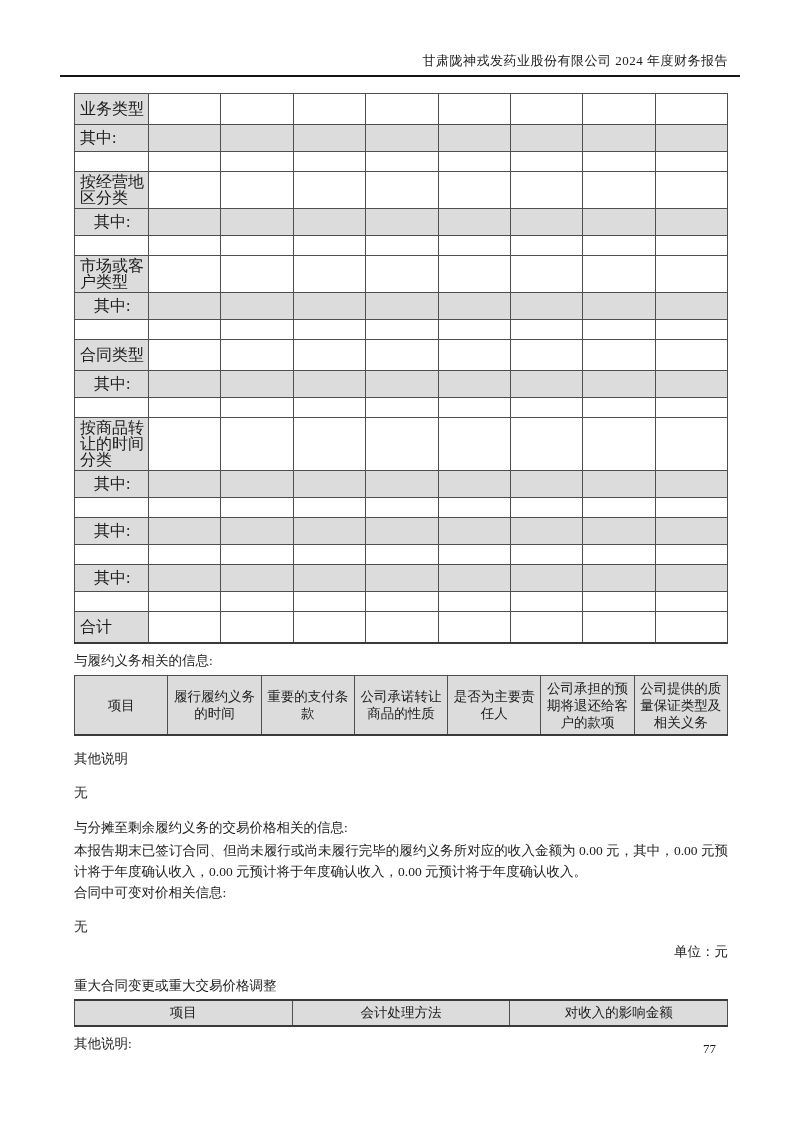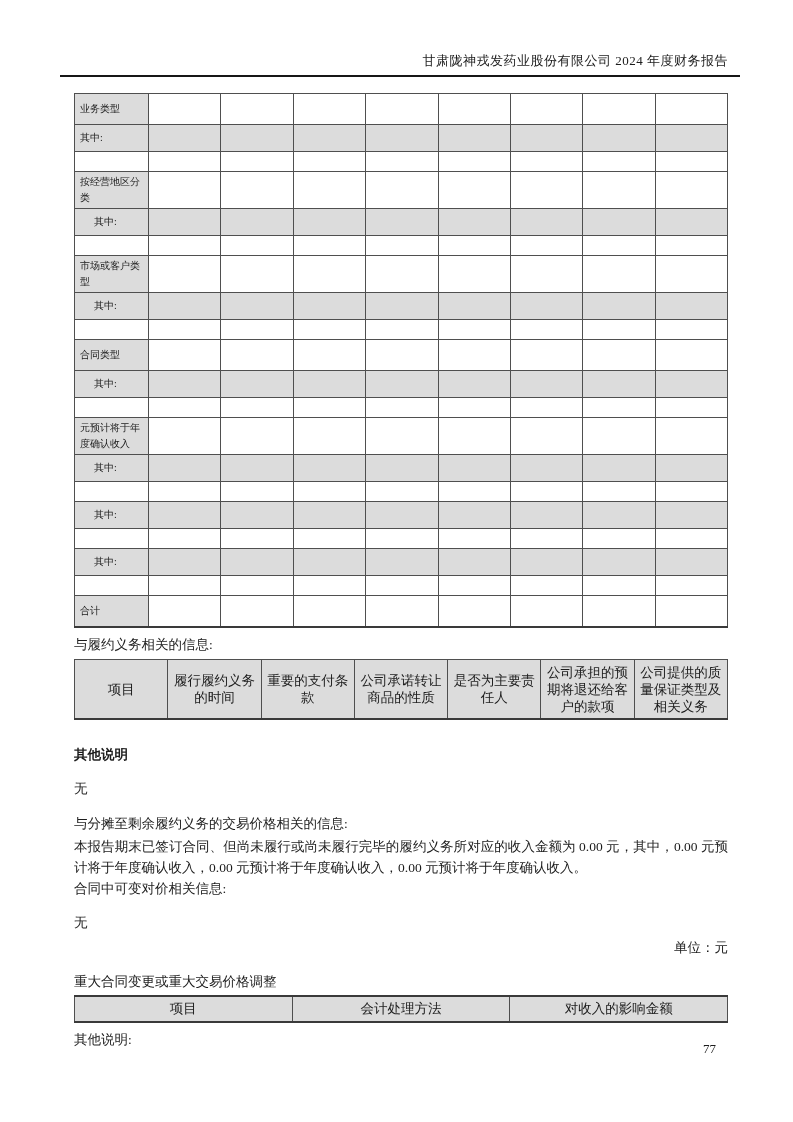--- a/index.html
+++ b/index.html
@@ -10,21 +10,21 @@
   .header{margin:52px 53px 0 60px;border-bottom:2px solid #161616;padding-bottom:5px;}
   .header-title{text-align:right;font-size:13px;letter-spacing:.5px;padding-right:12px;white-space:nowrap;}
   .content{margin:0 65px 0 74px;}
 
   
   .t1{width:654px;border-collapse:collapse;table-layout:fixed;margin-top:16px;
       border:1px solid #4f4f4f;border-bottom:2px solid #3a3a3a;}
   .t1 td{border:1px solid #4f4f4f;padding:0;}
   .t1 col.c-label{width:74px;}
   .t1 td.label{
-    font-size:10px;line-height:16px;text-align:left;vertical-align:middle;
+    font-size:16px;line-height:16px;text-align:left;vertical-align:middle;
     padding:2px 2px 2px 5px;background:#dcdcdc;
   }
   .t1 td.label.indent{padding-left:19px;}
   .t1 td.cell{background:#fff;}
   .t1 tr.r-cat td{height:26px;}
   .t1 tr.r-sub td{height:22px;}
   .t1 tr.r-empty td{height:15px;}
   .t1 tr.r-sub td,.t1 tr.r-sub td.cell{background:#dcdcdc;}
   .t1 tr.r-empty td.label{background:#fff;}
 
@@ -39,21 +39,21 @@
   .t3{width:654px;border-collapse:collapse;table-layout:fixed;margin-top:4px;
       border:1px solid #4f4f4f;border-top:2px solid #3a3a3a;border-bottom:2px solid #3a3a3a;}
   .t3 th{border:1px solid #4f4f4f;background:#dcdcdc;font-weight:normal;
       font-size:13.5px;height:22px;text-align:center;vertical-align:middle;padding:1px 3px;}
 
   
   .text{margin:0;font-size:13.5px;line-height:18px;}
   .para{line-height:21px;text-align:justify;}
   .unit{text-align:right;margin-top:7px;}
   .mt2{margin-top:2px;}.mt3{margin-top:3px;}.mt8{margin-top:8px;}
-  .mt9{margin-top:26px;font-weight:bold;}.mt16{margin-top:16px;}.mt17{margin-top:17px;}
+  .mt9{margin-top:14px;}.mt16{margin-top:16px;}.mt17{margin-top:17px;}
   .page-number{position:absolute;top:1041px;right:77px;font-size:13px;}
 </style>
 </head>
 <body>
 
 <div class="page">
 
   <div class="header">
     <div class="header-title">甘肃陇神戎发药业股份有限公司 2024 年度财务报告</div>
   </div>
@@ -199,21 +199,21 @@
             <td class="cell"></td>
             <td class="cell"></td>
             <td class="cell"></td>
             <td class="cell"></td>
             <td class="cell"></td>
             <td class="cell"></td>
             <td class="cell"></td>
             <td class="cell"></td>
           </tr>
           <tr class="r-cat">
-            <td class="label">元预计将于年度确认收入</td>
+            <td class="label">按商品转让的时间分类</td>
             <td class="cell"></td>
             <td class="cell"></td>
             <td class="cell"></td>
             <td class="cell"></td>
             <td class="cell"></td>
             <td class="cell"></td>
             <td class="cell"></td>
             <td class="cell"></td>
           </tr>
           <tr class="r-sub">

